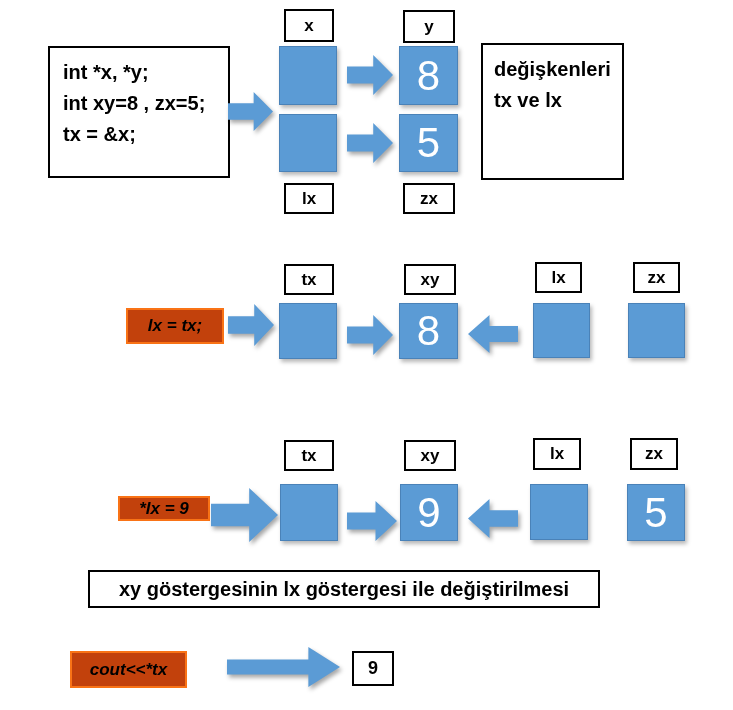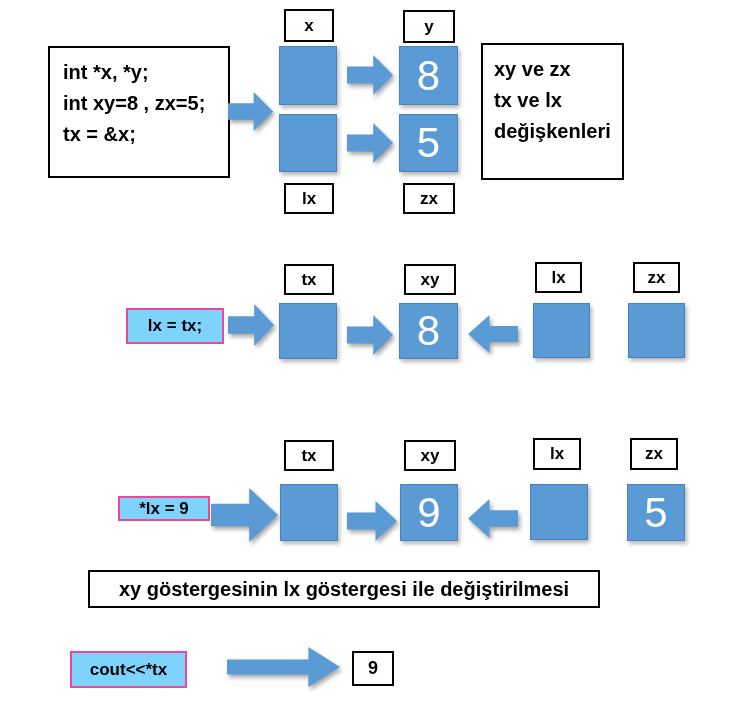--- a/index.html
+++ b/index.html
@@ -6,22 +6,22 @@
   .canvas{
     position:relative;width:733px;height:710px;background:#ffffff;
     font-family:"Liberation Sans",sans-serif;color:#000;overflow:hidden;
   }
   .abs{position:absolute;box-sizing:border-box;}
   .lbl{
     background:#fff;border:2px solid #000;display:flex;align-items:center;justify-content:center;
     font-weight:700;font-size:17px;
   }
   .opbox{
-    background:#7dd3fc;border:2px solid #ec4899;display:flex;align-items:center;justify-content:center;
-    font-weight:700;font-size:17px;
+    background:#c2410c;border:2px solid #f97316;display:flex;align-items:center;justify-content:center;
+    font-weight:700;font-size:17px;font-style:italic;
   }
   .codebox{
     background:#fff;border:2px solid #000;padding:9px 4px 14px 13px;
     font-weight:700;font-size:20px;line-height:31px;white-space:nowrap;
   }
   .notebox{
     background:#fff;border:2px solid #000;padding:9px 4px 0 11px;
     font-weight:700;font-size:20px;line-height:31px;white-space:nowrap;
   }
   .cap{
@@ -65,23 +65,22 @@
 
   <div class="abs sq" style="left:279px;top:46px;width:58px;height:59px"></div>
   <div class="abs arrow" style="left:347px;top:55px;width:46px;height:40px">
       <i class="r"></i>
     </div>
   <div class="abs sq" style="left:399px;top:46px;width:59px;height:59px">
     <span>8</span>
   </div>
 
   <div class="abs notebox" style="left:481px;top:43px;width:143px;height:137px">
-    <div>xy ve zx</div>
+    <div>değişkenleri</div>
     <div>tx ve lx</div>
-    <div>değişkenleri</div>
   </div>
 
   <div class="abs sq" style="left:279px;top:114px;width:58px;height:58px"></div>
   <div class="abs arrow" style="left:347px;top:123px;width:46px;height:40px">
       <i class="r"></i>
     </div>
   <div class="abs sq" style="left:399px;top:114px;width:59px;height:58px">
     <span>5</span>
   </div>
 

